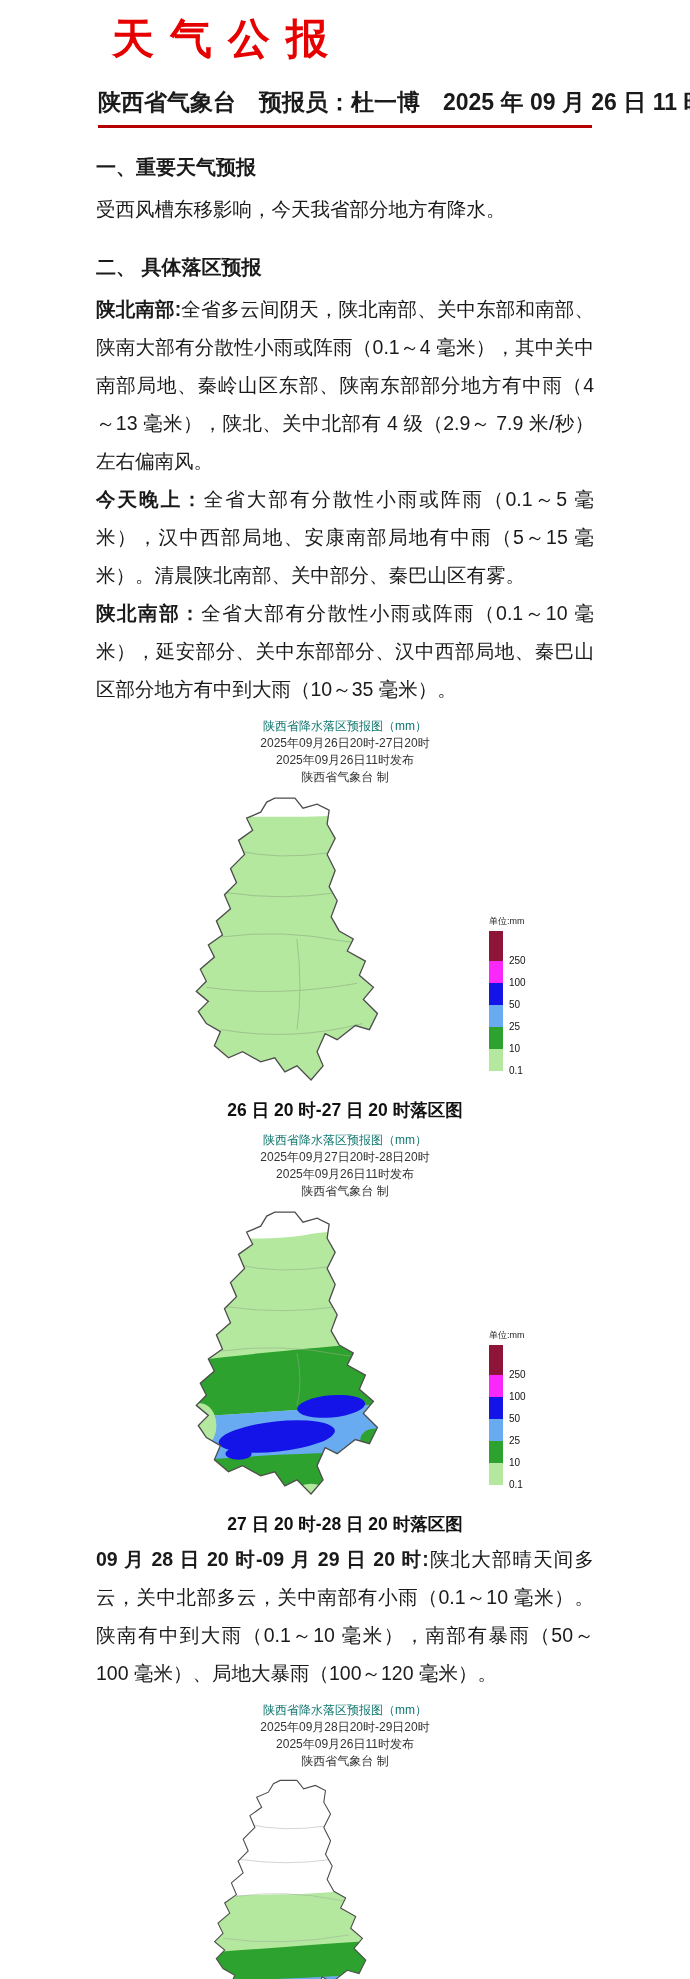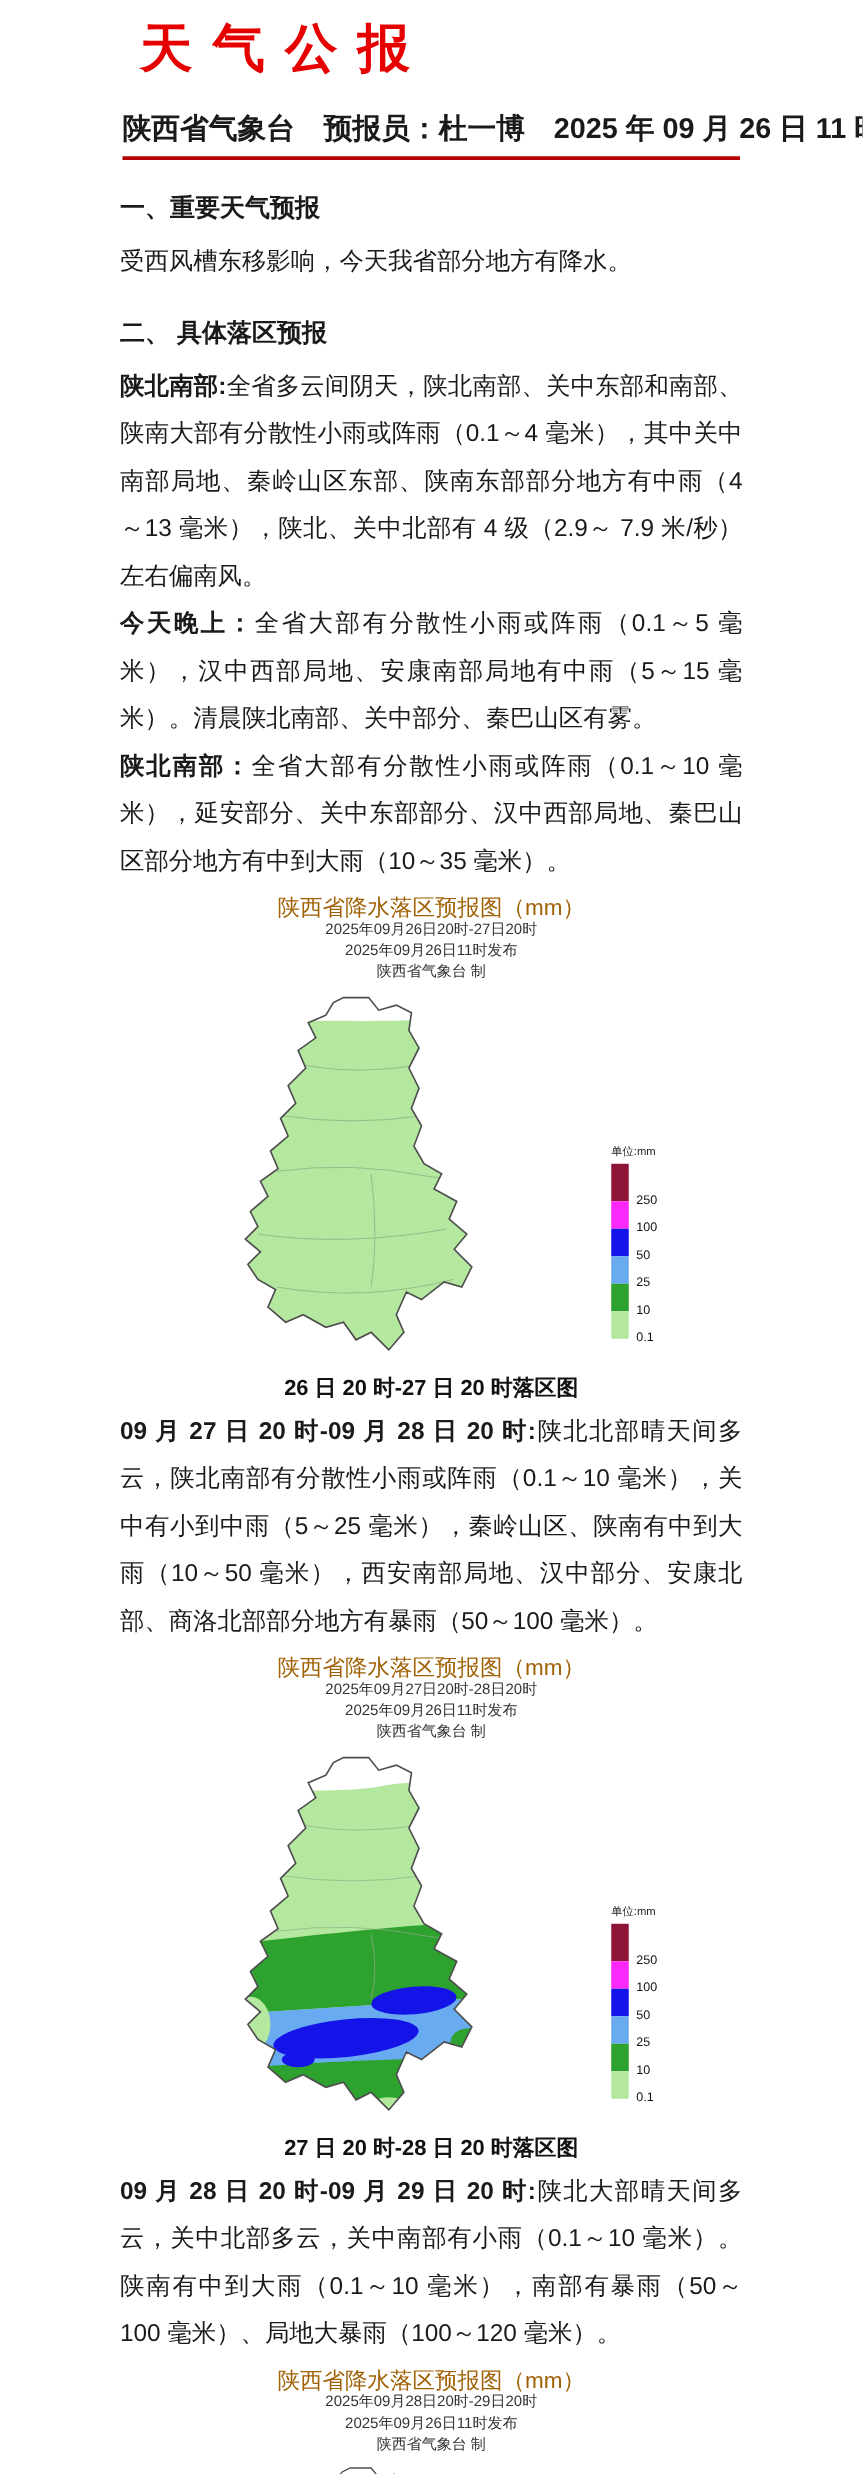--- a/index.html
+++ b/index.html
@@ -7,21 +7,21 @@
   .page{padding:10px 96px 26px 96px;}
   .doc-title{margin:0 0 18px 0;text-align:left;font-size:42px;font-weight:bold;
     letter-spacing:16px;text-indent:16px;line-height:1.4;}
   .byline{margin:6px 2px 0 2px;text-align:center;font-size:23px;font-weight:bold;
     padding-bottom:7px;border-bottom:3px solid #b91c1c;white-space:nowrap;}
   .sec-heading{font-size:20px;font-weight:bold;margin:20px 0 4px 0;line-height:1.9;}
   .para{font-size:19.5px;line-height:38px;text-align:justify;margin:0;}
   .para .lead{font-weight:bold;}
   .fig{margin:10px auto 4px auto;width:440px;text-align:center;}
   .fig-head{line-height:17px;}
-  .fig-head .l1{font-size:18px;color:#a16207;}
+  .fig-head .l1{font-size:12px;color:#0f766e;}
   .fig-head .l2,.fig-head .l3,.fig-head .l4{font-size:12px;color:#333;}
   .map-wrap{position:relative;width:440px;margin:2px 0 0 0;}
   .map-svg{display:block;margin:0 auto 0 36px;}
   .m12{width:292px;height:302px;}
   .m3{width:244px;height:252px;margin-left:60px;}
   .legend{position:absolute;right:4px;top:42%;width:72px;text-align:left;}
   .legend .lg-title{font-size:9px;color:#222;margin:0 0 3px 0;}
   .lg-row{position:relative;height:22px;}
   .lg-row.tall{height:30px;}
   .lg-sw{position:absolute;left:0;top:0;width:14px;height:100%;}
@@ -110,21 +110,20 @@
           </div>
         <div class="lg-row">
             <span class="lg-sw" style="background: rgb(181, 232, 159);"></span>
             <span class="lg-lb">0.1</span>
           </div>
       </div>
     </div>
     <div class="fig-caption">26 日 20 时-27 日 20 时落区图</div>
   </div>
 
-  <p class="para"><span class="lead">09 月 27 日 20 时-09 月 28 日 20 时:</span><span>陕北北部晴天间多云，陕北南部有分散性小雨或阵雨（0.1～10 毫米），关中有小到中雨（5～25 毫米），秦岭山区、陕南有中到大雨（10～50 毫米），西安南部局地、汉中部分、安康北部、商洛北部部分地方有暴雨（50～100 毫米）。</span></p>
 
   <div class="fig">
     <div class="fig-head">
       <div class="l1">陕西省降水落区预报图（mm）</div>
       <div class="l2">2025年09月27日20时-28日20时</div>
       <div class="l3">2025年09月26日11时发布</div>
       <div class="l4">陕西省气象台 制</div>
     </div>
     <div class="map-wrap">
       <svg class="map-svg m12" viewBox="0 0 260 300">

